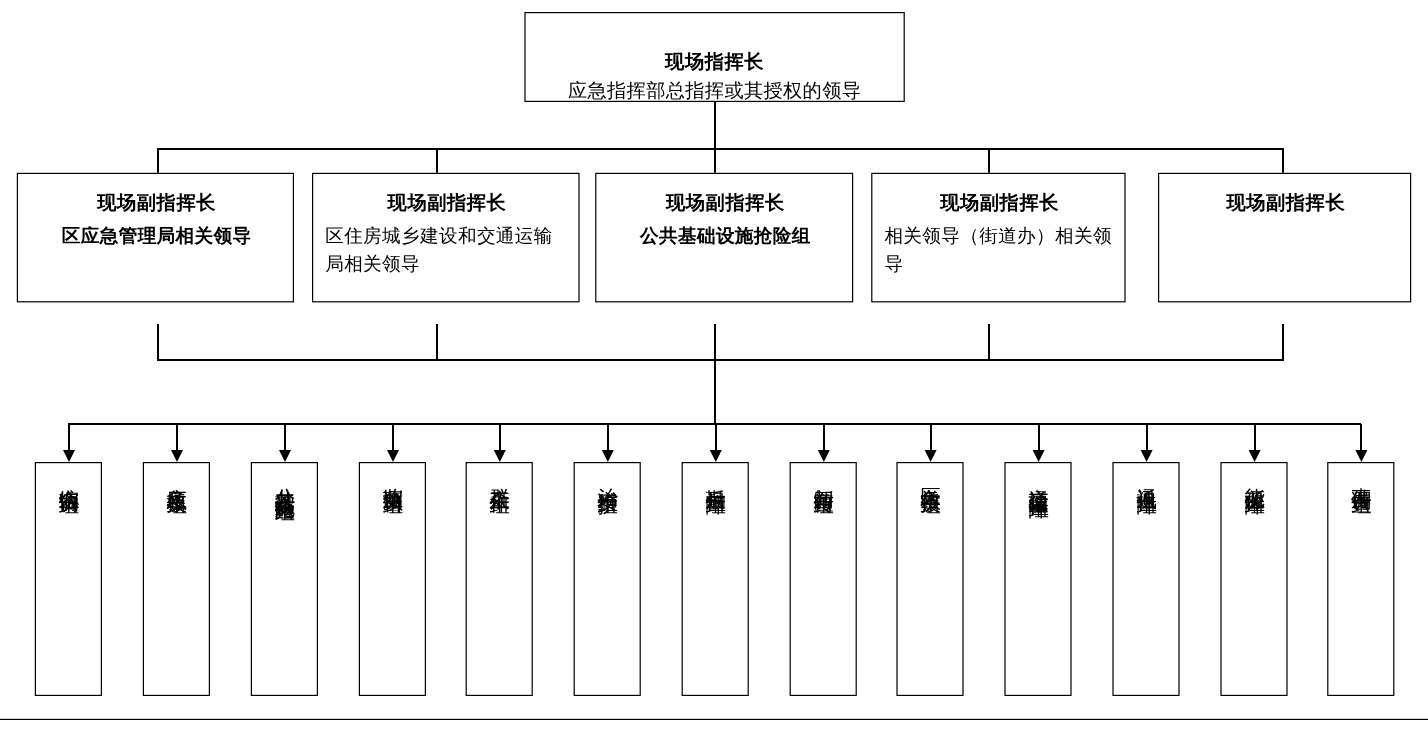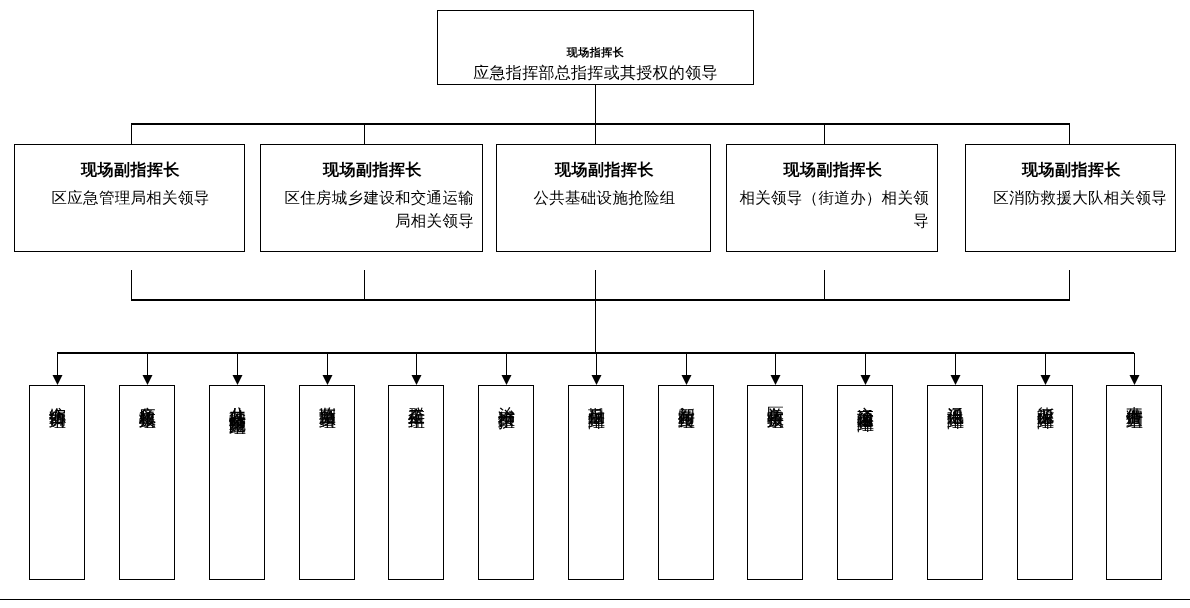--- a/index.html
+++ b/index.html
@@ -52,41 +52,41 @@
   }
 
   
   #node-commander {
     left: 437px;
     top: 10px;
     width: 317px;
     height: 75px;
     padding: 4px 10px;
   }
-  #node-commander .title { font-size: 11px; margin-top: 35px; }
+  #node-commander .title { font-size: 16px; margin-top: 35px; }
   #node-commander .subtitle { font-size: 16px; }
 
   
   .deputy {
     top: 144px;
     height: 108px;
     padding: 6px 8px 6px 10px;
     align-items: stretch;
     justify-content: flex-start;
   }
   .deputy .title {
     width: 100%;
     margin-top: 7px;
     margin-bottom: 5px;
   }
   .deputy .subtitle {
     width: 100%;
-    text-align: right;
-  }
-  .deputy.centered .subtitle { text-align: center; }
+    text-align: left;
+  }
+  .deputy.centered .subtitle { text-align: center; font-weight: bold; }
 
   #node-deputy-0 { left: 14px;   width: 231px; }
   #node-deputy-1 { left: 260px;  width: 223px; }
   #node-deputy-2 { left: 496px;  width: 215px; }
   #node-deputy-3 { left: 726px;  width: 212px; }
   #node-deputy-4 { left: 965px;  width: 211px; }
 
   
   .group {
     top: 385px;
@@ -198,21 +198,20 @@
     <div class="subtitle">公共基础设施抢险组</div>
   </div>
 
   <div class="node deputy" id="node-deputy-3">
     <div class="title">现场副指挥长</div>
     <div class="subtitle">相关领导（街道办）相关领导</div>
   </div>
 
   <div class="node deputy" id="node-deputy-4">
     <div class="title">现场副指挥长</div>
-    <div class="subtitle">区消防救援大队相关领导</div>
   </div>
 
   <div class="node group" style="left:29px">
     <div class="vlabel">综合协调组</div>
   </div>
   <div class="node group" style="left:119px">
     <div class="vlabel">应急救援组</div>
   </div>
   <div class="node group" style="left:209px">
     <div class="vlabel">公共基础设施抢险组</div>

